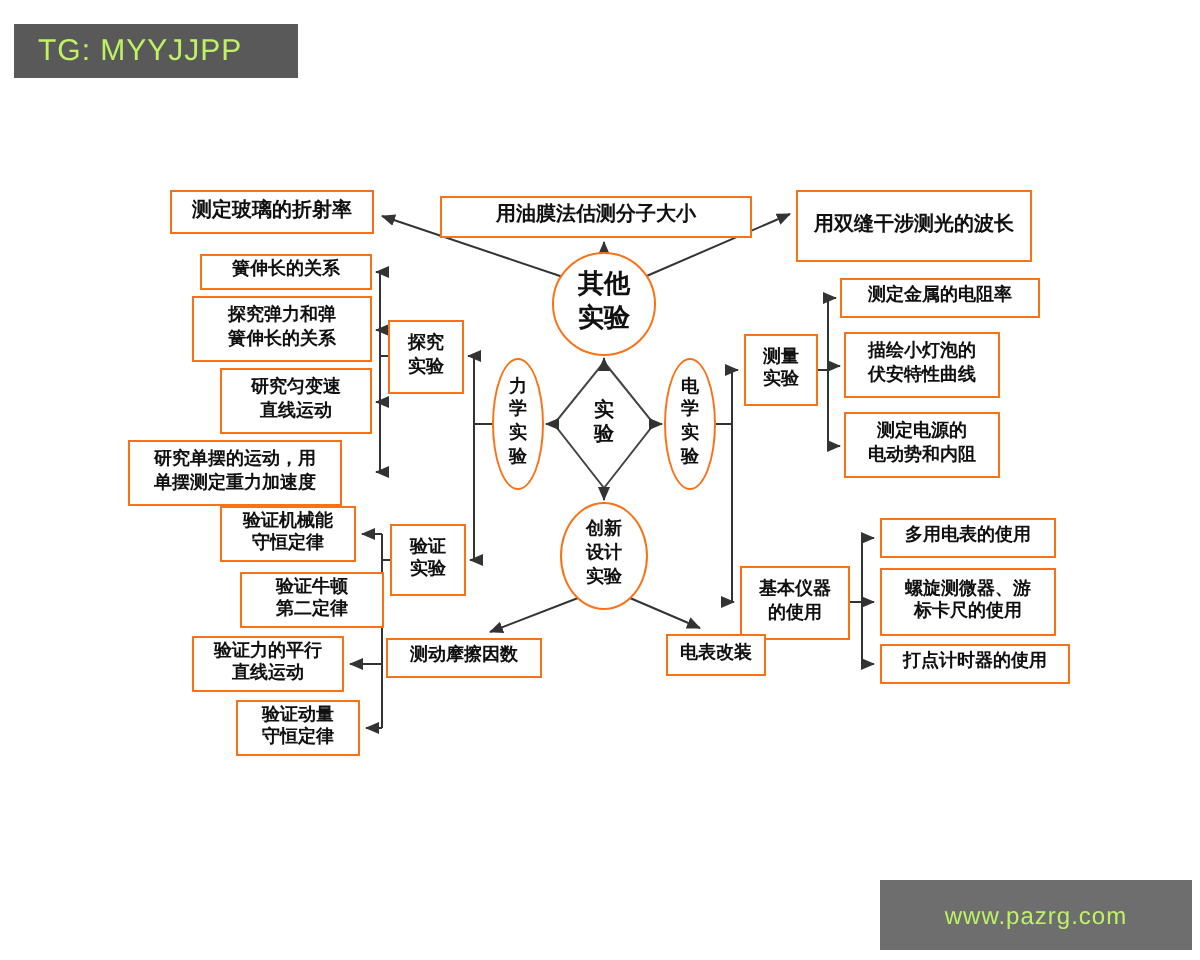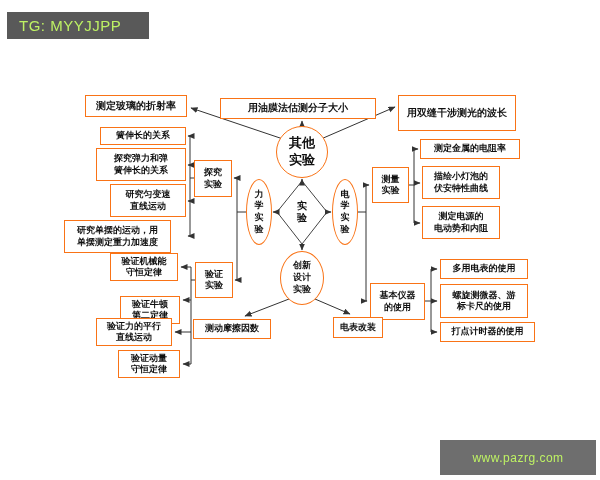--- a/index.html
+++ b/index.html
@@ -124,21 +124,21 @@
 <div class="node" style="left:100px;top:127px;width:86px;height:18px;">簧伸长的关系</div>
 <div class="node" style="left:96px;top:148px;width:90px;height:33px;">探究弹力和弹
 簧伸长的关系</div>
 <div class="node" style="left:110px;top:184px;width:76px;height:33px;">研究匀变速
 直线运动</div>
 <div class="node" style="left:64px;top:220px;width:107px;height:33px;">研究单摆的运动，用
 单摆测定重力加速度</div>
 
 <div class="node" style="left:110px;top:253px;width:68px;height:28px;">验证机械能
 守恒定律</div>
-<div class="node" style="left:120px;top:296px;width:60px;height:28px;">验证牛顿
+<div class="node" style="left:120px;top:286px;width:72px;height:28px;">验证牛顿
 第二定律</div>
 <div class="node" style="left:96px;top:318px;width:76px;height:28px;">验证力的平行
 直线运动</div>
 <div class="node" style="left:118px;top:350px;width:62px;height:28px;">验证动量
 守恒定律</div>
 
 <div class="node" style="left:420px;top:139px;width:100px;height:20px;">测定金属的电阻率</div>
 <div class="node" style="left:422px;top:166px;width:78px;height:33px;">描绘小灯泡的
 伏安特性曲线</div>
 <div class="node" style="left:422px;top:206px;width:78px;height:33px;">测定电源的

